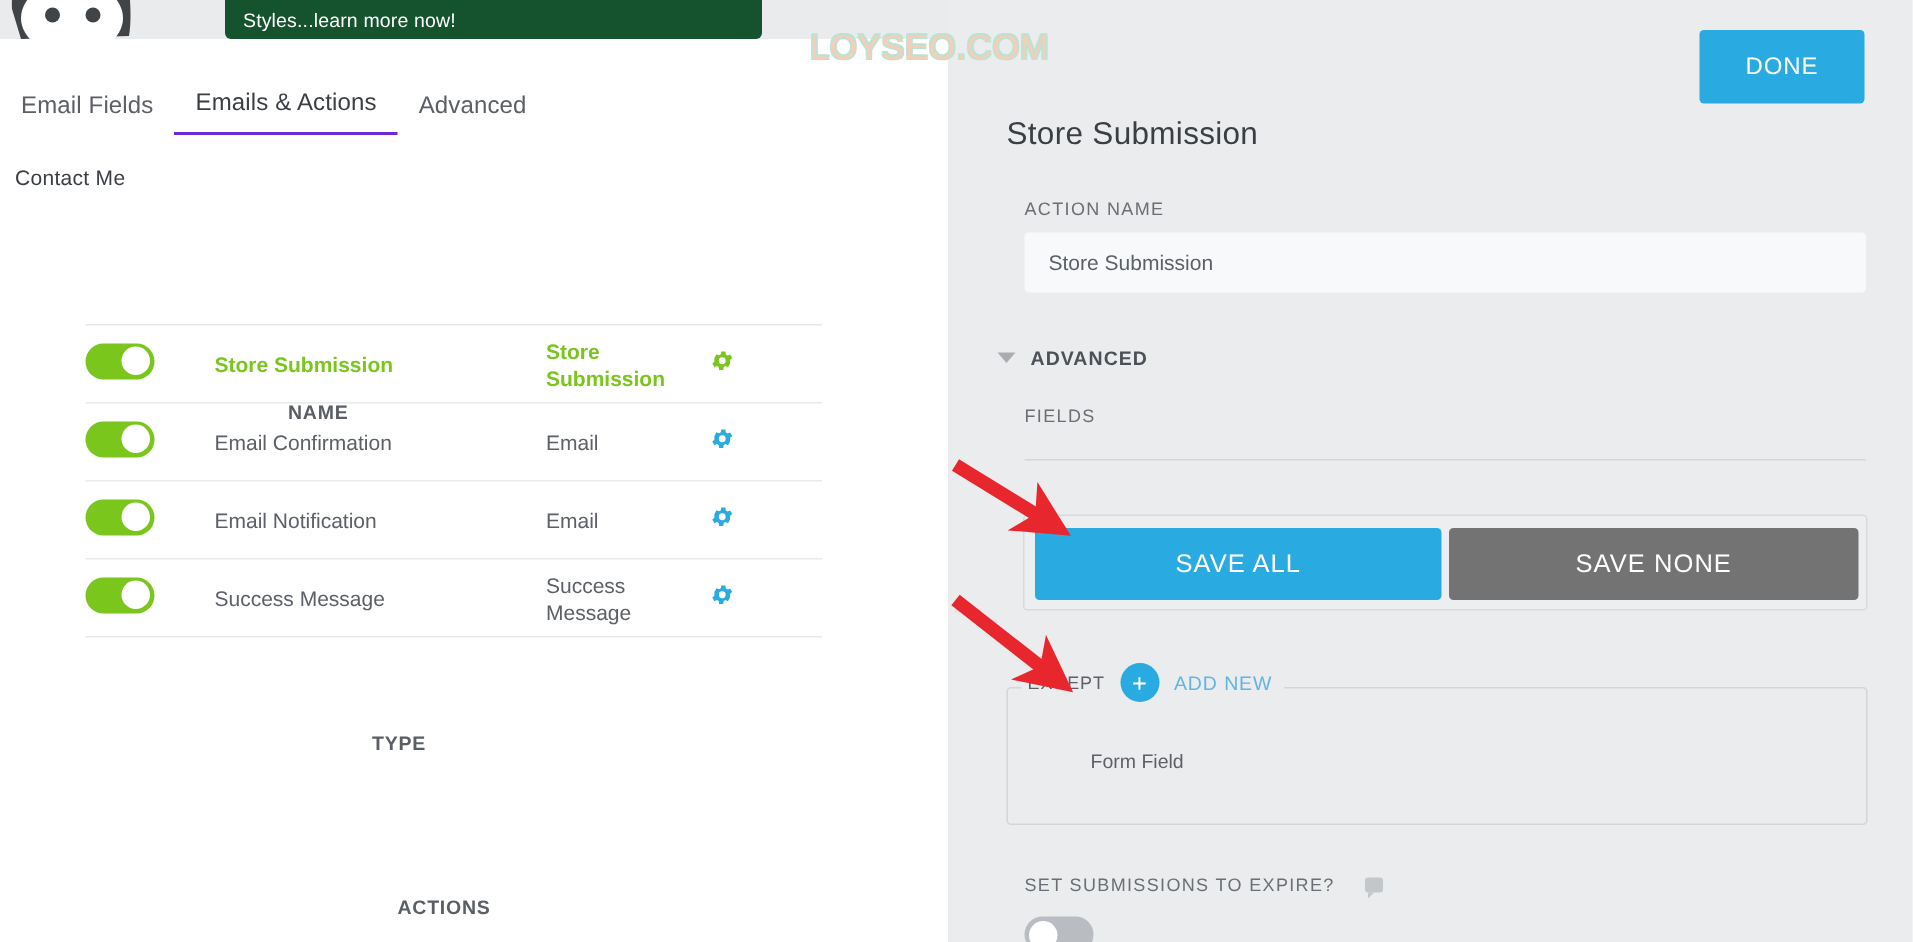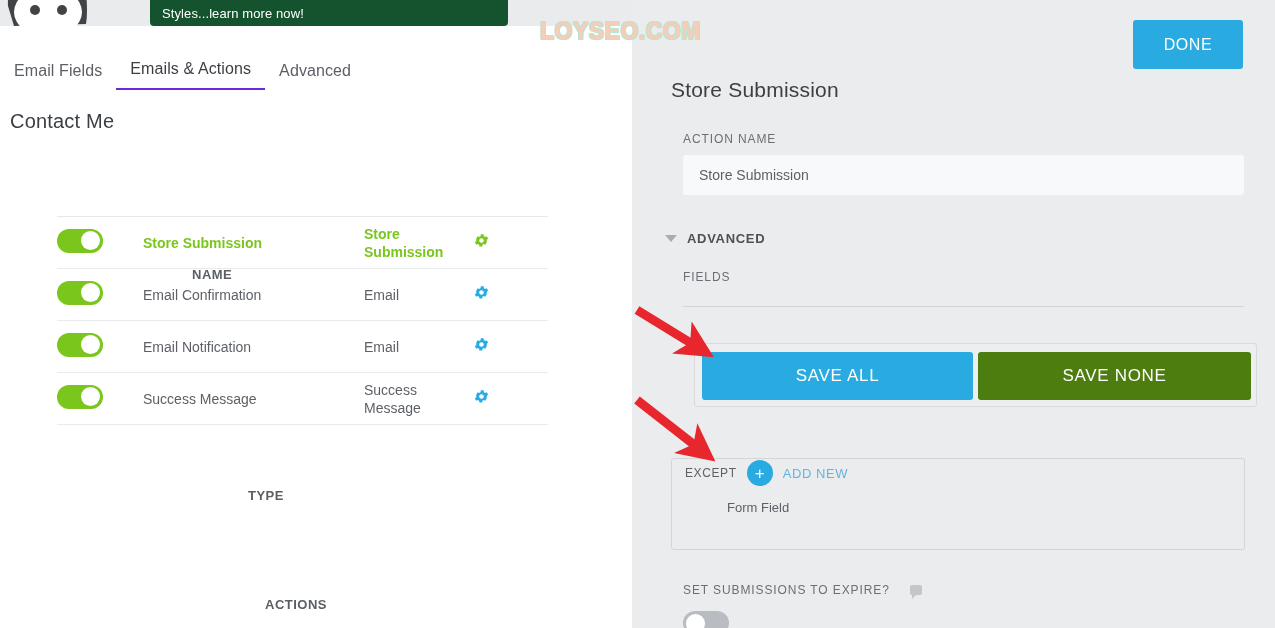--- a/index.html
+++ b/index.html
@@ -49,21 +49,21 @@
     padding-left: 12px;
     letter-spacing: .1px;
     white-space: nowrap;
   }
 
   
   .watermark {
     position: absolute;
     left: 540px; top: 18px;
     font-size: 23px;
-    font-weight: bold;
+    font-weight: normal;
     letter-spacing: .5px;
     color: #f7cdb6;
     text-shadow:
       -1px -1px 0 #b9e3d4, 1px -1px 0 #b9e3d4,
       -1px  1px 0 #b9e3d4, 1px  1px 0 #b9e3d4;
     pointer-events: none;
     z-index: 40;
     white-space: nowrap;
   }
 
@@ -89,21 +89,21 @@
     white-space: nowrap;
     letter-spacing: .1px;
   }
   .tab.active {
     color: #3b3f44;
     border-bottom: 2px solid #6d28d9;
   }
   .page-title {
     position: absolute;
     left: 10px; top: 84px;
-    font-size: 20px;
+    font-size: 14px;
     color: #3b3f44;
     letter-spacing: .2px;
   }
 
   
   .actions-table {
     position: absolute;
     left: 57px; top: 155px;
     width: 491px;
   }
@@ -245,36 +245,35 @@
     background: #d3d5d8;
   }
 
   .save-box {
     position: absolute;
     left: 682px; top: 343px;
     width: 563px; height: 64px;
     border: 1px solid #d8dadd;
     border-radius: 3px;
     background: #edeef0;
-    margin-left: 12px;
   }
   .save-btn {
     position: absolute;
     top: 8px;
     height: 48px;
     border: none;
     border-radius: 3px;
     color: #ffffff;
     font-size: 17px;
     letter-spacing: .7px;
     font-family: "Liberation Sans", sans-serif;
     cursor: pointer;
   }
   .save-all  { left: 7px;   width: 271px; background: #29abe2; }
-  .save-none { left: 283px; width: 273px; background: #4d7c0f; }
+  .save-none { left: 283px; width: 273px; background: #737373; }
 
   .except-box {
     position: absolute;
     left: 671px; top: 458px;
     width: 574px; height: 92px;
     border: 1px solid #d3d5d8;
     border-radius: 3px;
   }
   .except-legend {
     position: absolute;
@@ -463,21 +462,21 @@
 
 <div class="field-label label-fields" style="z-index:10;">FIELDS</div>
 <div class="fields-rule" style="z-index:10;"></div>
 
 <div class="save-box" style="z-index:10;">
   <button class="save-btn save-all">SAVE ALL</button>
   <button class="save-btn save-none">SAVE NONE</button>
 </div>
 
 <div class="except-box" style="z-index:10;"></div>
-<div class="except-legend" style="z-index:11;margin-top:18px;">
+<div class="except-legend" style="z-index:11;">
   <span class="except-text">EXCEPT</span>
   <span class="add-circle">+</span>
   <span class="add-new-text">ADD NEW</span>
 </div>
 <div class="form-field-text" style="z-index:11;">Form Field</div>
 
 <div class="expire-row" style="z-index:10;">
   <span class="field-label">SET SUBMISSIONS TO EXPIRE?</span>
   <span class="tooltip-bubble"></span>
 </div>

